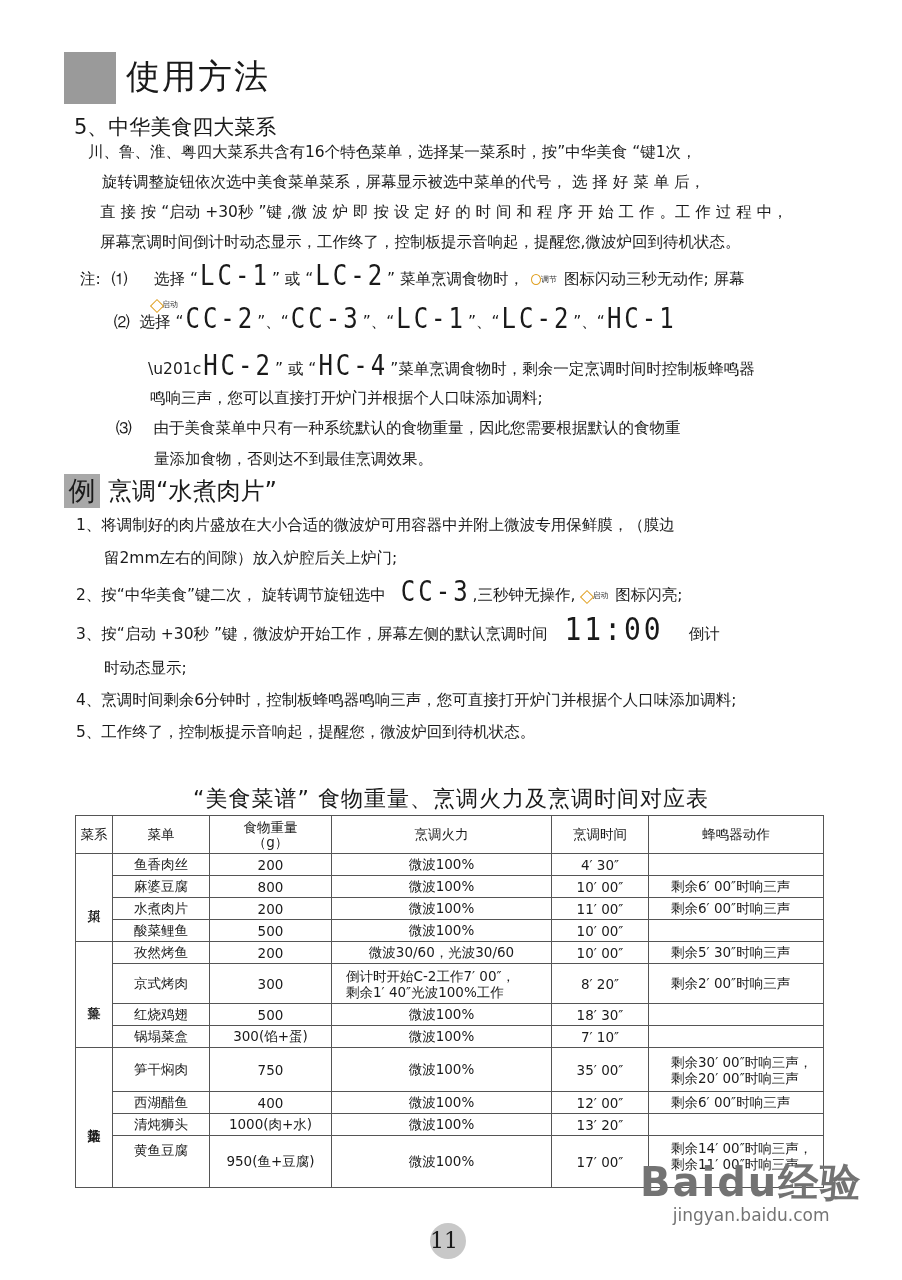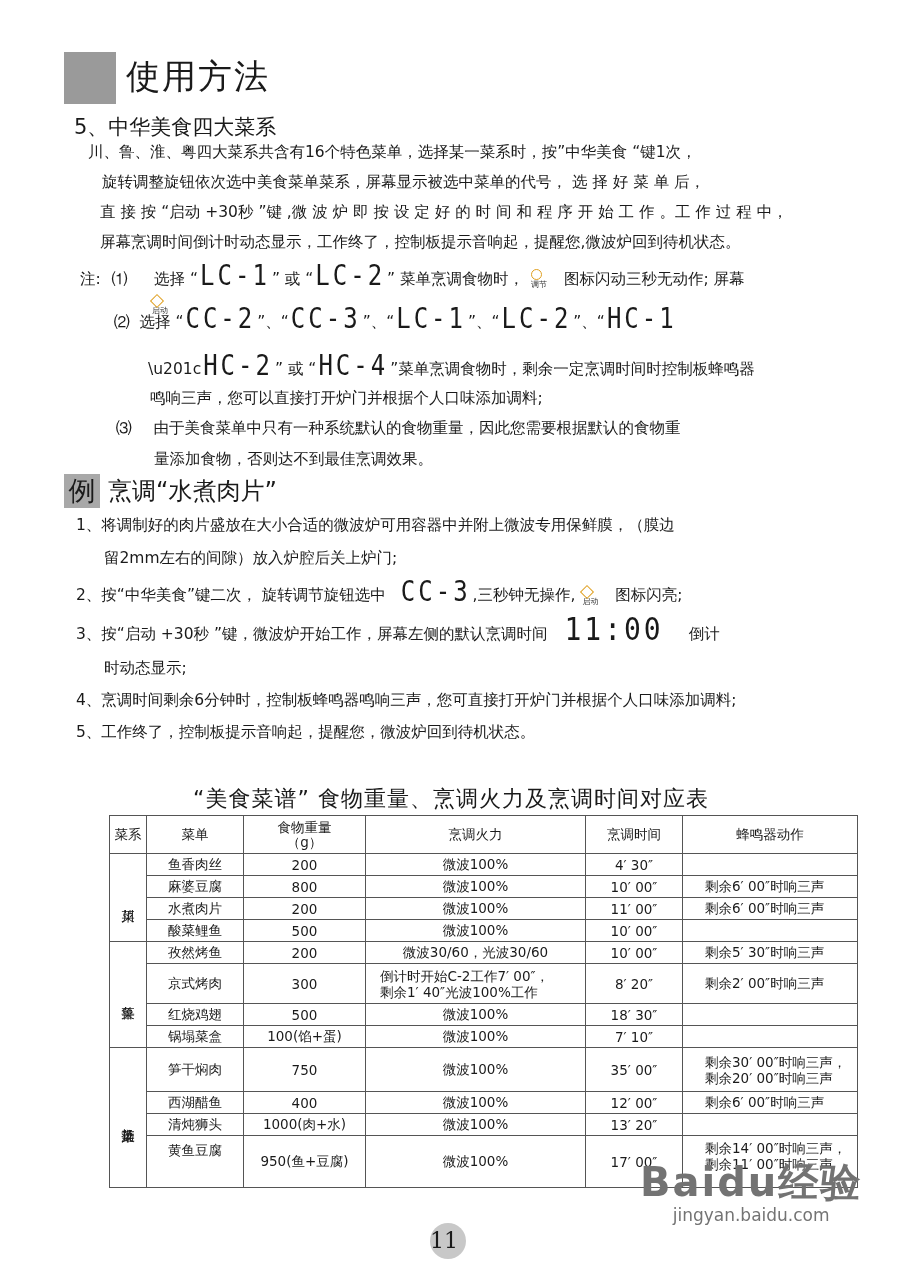--- a/index.html
+++ b/index.html
@@ -6,30 +6,30 @@
   body { width: 902px; height: 1280px; position: relative; overflow: hidden;
          font-family: "DejaVu Sans", "Liberation Sans", sans-serif; color: #1a1a1a; }
   .abs { position: absolute; }
   .hdr-block { left: 64px; top: 52px; width: 52px; height: 52px; background: #9a9a9a; }
   .hdr-title { left: 126px; top: 52px; font-size: 34px; line-height: 48px; letter-spacing: 2px; }
   .sec-title { left: 74px; top: 112px; font-size: 21px; line-height: 30px; }
   .para { font-size: 15.5px; line-height: 20px; white-space: nowrap; }
   .note { font-size: 15.5px; line-height: 20px; white-space: nowrap; }
   .lcd { font-family: "DejaVu Sans Mono", "Liberation Mono", monospace; font-size: 24px;
          letter-spacing: 3px; font-weight: normal; display: inline-block; transform: scaleY(1.15); padding: 0 2px; }
-  .icon-knob, .icon-start { display: inline-flex; flex-direction: column; align-items: flex-start;
+  .icon-knob, .icon-start { display: inline-flex; flex-direction: row; align-items: center;
          vertical-align: middle; width: 26px; margin: 0 2px; }
   .icon-knob .glyph { width: 9px; height: 9px; border: 1.5px solid #e0a020; border-radius: 50%; }
   .icon-start .glyph { width: 8px; height: 8px; border: 1.5px solid #e0a020; transform: rotate(45deg); margin-top: 2px; }
   .icon-lbl { font-size: 8px; line-height: 10px; color: #333; }
   .ex-block { left: 64px; top: 474px; width: 36px; height: 34px; background: #a8a8a8; font-size: 27px;
               line-height: 34px; text-align: center; }
   .ex-title { left: 108px; top: 474px; font-size: 24px; line-height: 34px; }
   .tbl-title { left: 0; width: 902px; top: 784px; text-align: center; font-size: 22px; line-height: 30px; letter-spacing: 1px; }
-  table.recipes { position: absolute; left: 75px; top: 815px; border-collapse: collapse; font-size: 13.5px; margin-left: 34px; }
+  table.recipes { position: absolute; left: 75px; top: 815px; border-collapse: collapse; font-size: 13.5px; }
   table.recipes td, table.recipes th { border: 1px solid #555; padding: 0 4px; text-align: center; font-weight: normal; }
   table.recipes td.beep { text-align: left; padding-left: 22px; }
   .cat { line-height: 17px; }
   .page-num { left: 430px; top: 1223px; width: 36px; height: 36px; border-radius: 50%; background: #c8c8c8;
               font-family: "DejaVu Serif", "Liberation Serif", serif; font-size: 22px; line-height: 36px; text-align: left; }
   .wm { left: 640px; top: 1160px; color: #737373; text-align: center; }
   .wm .big { font-size: 40px; font-weight: bold; line-height: 44px; letter-spacing: 2px; }
   .wm .small { font-size: 17px; line-height: 22px; }
 </style>
 </head>
@@ -170,21 +170,21 @@
   </tr>
   <tr style="height:22px">
     <td>红烧鸡翅</td>
     <td>500</td>
     <td>微波100%</td>
     <td>18′ 30″</td>
     <td class="beep"></td>
   </tr>
   <tr style="height:22px">
     <td>锅塌菜盒</td>
-    <td>100(馅+蛋)</td>
+    <td>300(馅+蛋)</td>
     <td>微波100%</td>
     <td>7′ 10″</td>
     <td class="beep"></td>
   </tr>
 
   <tr style="height:44px">
     <td rowspan="4" class="cat" style="writing-mode:vertical-rl;">淮扬菜</td>
     <td>笋干焖肉</td>
     <td>750</td>
     <td>微波100%</td>

